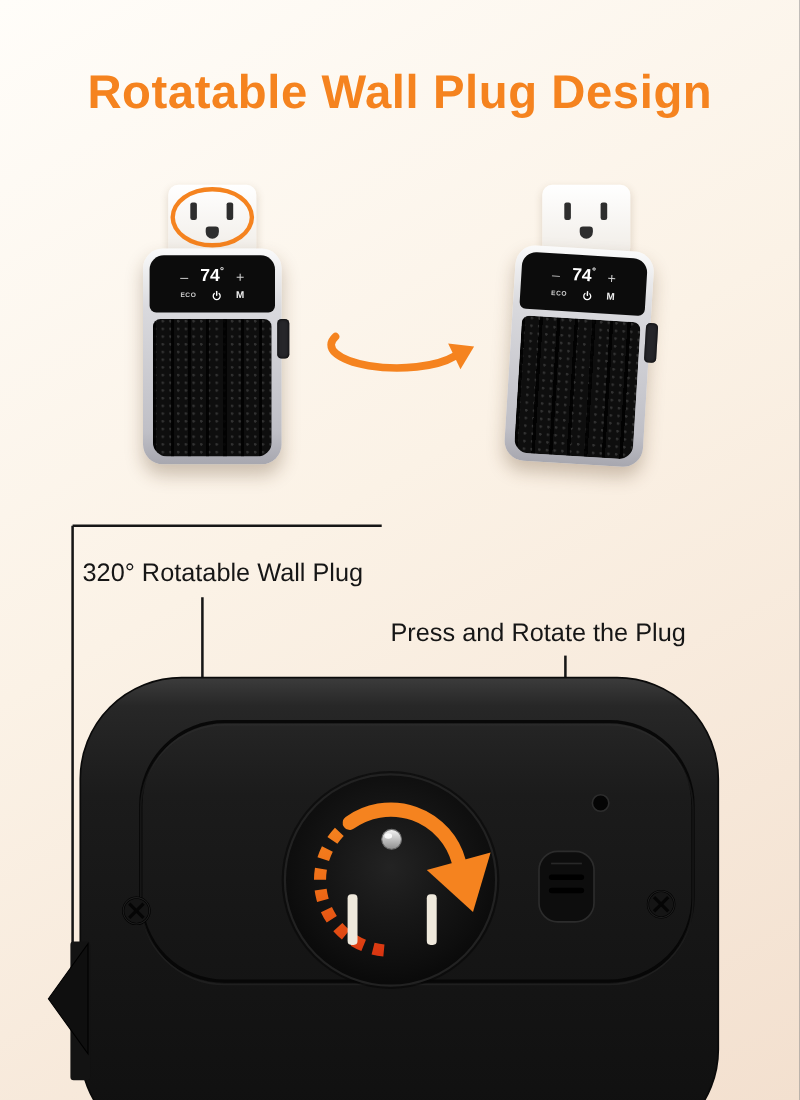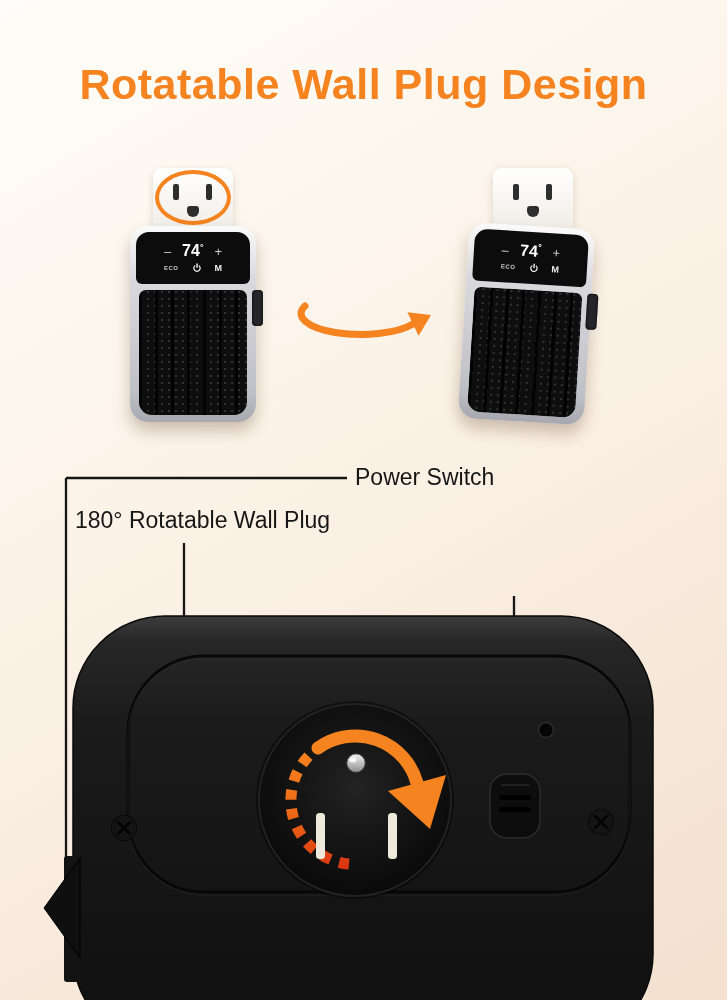--- a/index.html
+++ b/index.html
@@ -138,22 +138,22 @@
       <div class="grille"></div>
       <div class="knob"></div>
     </div>
   </div>
 
   <svg class="rot-arrow" width="150" height="90" viewBox="0 0 150 90">
     <path d="M 23 34 A 60 21 0 0 0 131 52" fill="none" stroke="var(--accent)" stroke-width="7" stroke-linecap="round"></path>
     <polygon points="149,43 125.4,40.3 136.6,63.7" fill="var(--accent)"></polygon>
   </svg>
 
-  <div class="note note-power">Power Switch</div>
-  <div class="note note-plug">180° Rotatable Wall Plug</div>
+  <div class="note note-plug">320° Rotatable Wall Plug</div>
+  <div class="note note-press">Press and Rotate the Plug</div>
 
   <svg class="overlay" width="727" height="1000" viewBox="0 0 727 1000">
     <defs>
       <linearGradient id="gBody" x1="0" y1="616" x2="0" y2="1046" gradientUnits="userSpaceOnUse">
         <stop offset="0" stop-color="#3c3c3c"></stop>
         <stop offset="0.06" stop-color="#272727"></stop>
         <stop offset="0.25" stop-color="#1b1b1b"></stop>
         <stop offset="0.6" stop-color="#151515"></stop>
         <stop offset="1" stop-color="#0f0f0f"></stop>
       </linearGradient>

